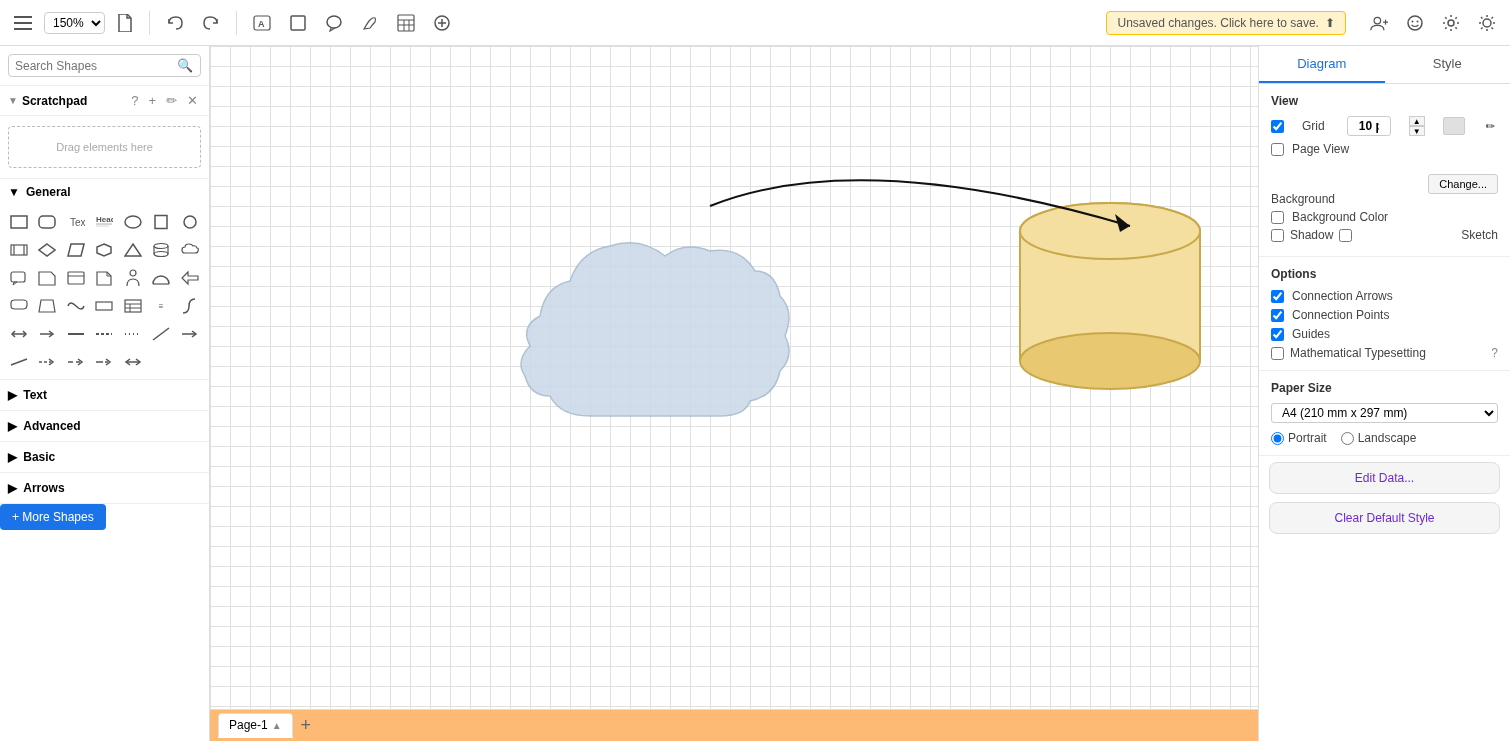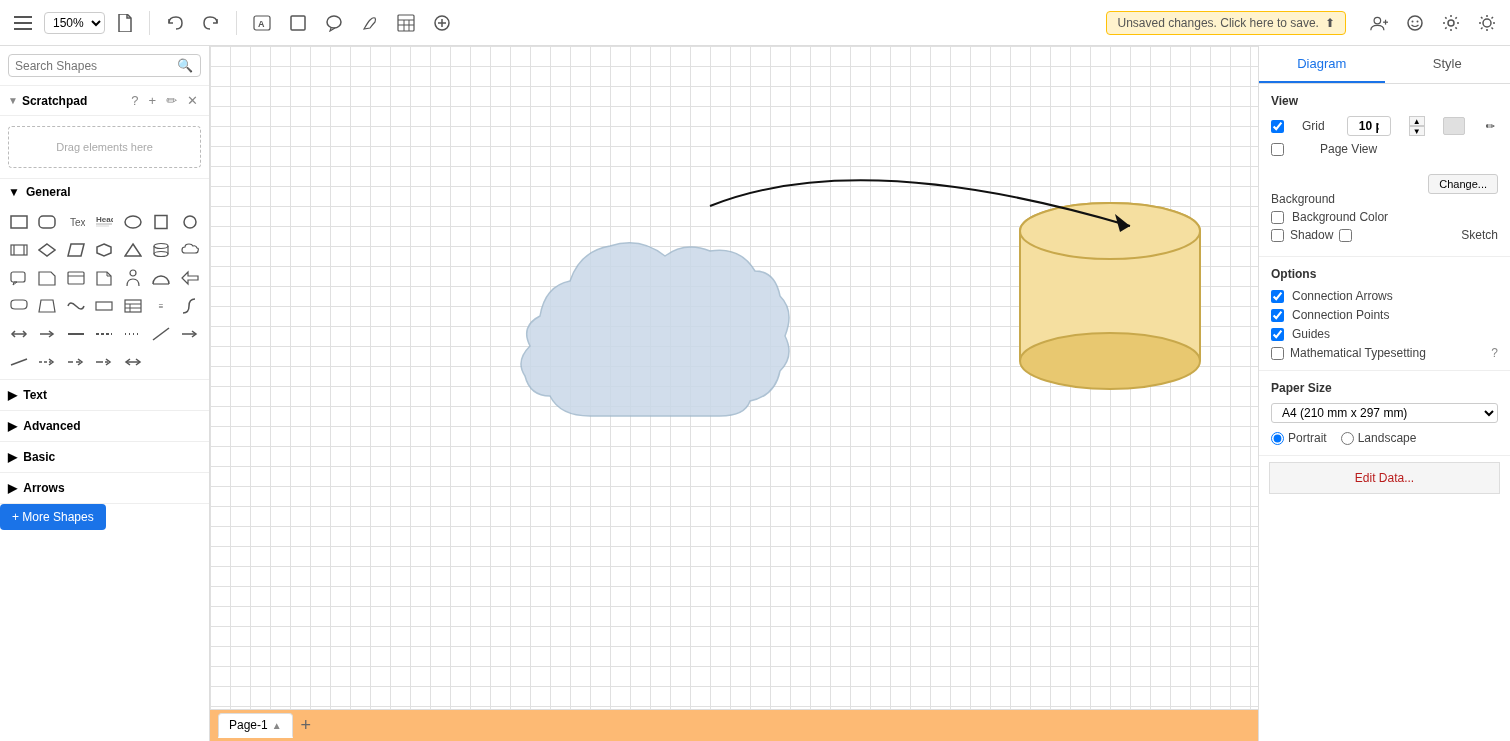--- a/index.html
+++ b/index.html
@@ -286,21 +286,21 @@
       color: #333;
       margin-bottom: 8px;
     }
 
     .row-item {
       display: flex;
       align-items: center;
       gap: 8px;
       margin-bottom: 6px;
     }
-    .row-item label { font-size: 12px; color: #444; flex: 1; margin-left: 28px; }
+    .row-item label { font-size: 12px; color: #444; flex: 1; }
     .row-item input[type="checkbox"] { cursor: pointer; }
 
     .grid-row {
       display: flex;
       align-items: center;
       gap: 18px;
     }
     .grid-pt-input {
       width: 44px;
       border: 1px solid #ccc;
@@ -406,25 +406,25 @@
     .radio-label { font-size: 12px; color: #444; display: flex; align-items: center; gap: 4px; cursor: pointer; }
     .radio-label input { cursor: pointer; }
 
     
     .panel-action-btn {
       margin: 6px 10px 2px;
       width: calc(100% - 20px);
       padding: 8px;
       border: 1px solid #ddd;
       background: #f5f5f5;
-      border-radius: 0;
+      border-radius: 8px;
       font-size: 12px;
       cursor: pointer;
       text-align: center;
-      color: #b91c1c;
+      color: #6d28d9;
     }
 
     
     ::-webkit-scrollbar { width: 6px; }
     ::-webkit-scrollbar-track { background: #f0f0f0; }
     ::-webkit-scrollbar-thumb { background: #ccc; border-radius: 3px; }
   </style>
 </head>
 <body>
 
@@ -978,14 +978,15 @@
           <span>Portrait</span>
         </label>
         <label class="radio-label">
           <input type="radio" name="orientation" style="">
           <span>Landscape</span>
         </label>
       </div>
     </div>
 
     <button class="panel-action-btn">Edit Data...</button>
+    <button class="panel-action-btn">Clear Default Style</button>
   </div>
 </div>
 
 </body></html>

